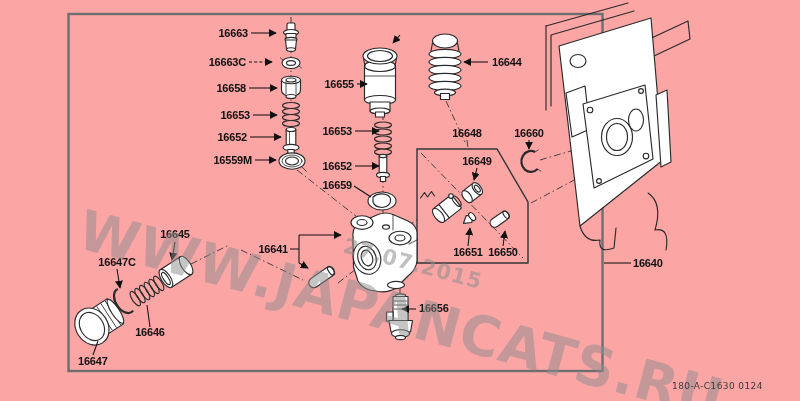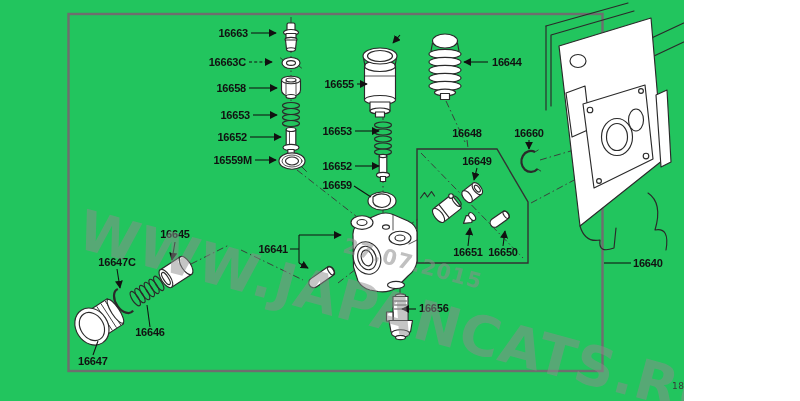--- a/index.html
+++ b/index.html
@@ -1,16 +1,16 @@
 <!DOCTYPE html>
 <html><head>
 <meta charset="utf-8">
 <style>
   html,body{margin:0;padding:0;background:#ffffff;}
-  .stage{position:relative;width:684px;height:401px;background:#22c55e;overflow:hidden;
+  .stage{position:relative;width:800px;height:401px;background:#fca5a5;overflow:hidden;
          font-family:"Liberation Sans","DejaVu Sans",sans-serif;}
   svg{position:absolute;inset:0;}
   .frame{fill:none;stroke:#6e6e6e;stroke-width:2.4;}
   .pt{fill:none;stroke:#2a2a2a;stroke-width:1.15;stroke-linejoin:round;stroke-linecap:round;}
   .ptf{fill:#ffffff;stroke:#2a2a2a;stroke-width:1.15;stroke-linejoin:round;}
   .thin{stroke-width:0.8;}
   .dd{fill:none;stroke:#3a3a3a;stroke-width:0.95;stroke-dasharray:7 3 1.5 3;}
   .lead{fill:none;stroke:#111111;stroke-width:1.05;}
   .dashlead{stroke-dasharray:3 2.2;}
   .boxline{fill:none;stroke:#333333;stroke-width:1.4;stroke-linejoin:miter;}

